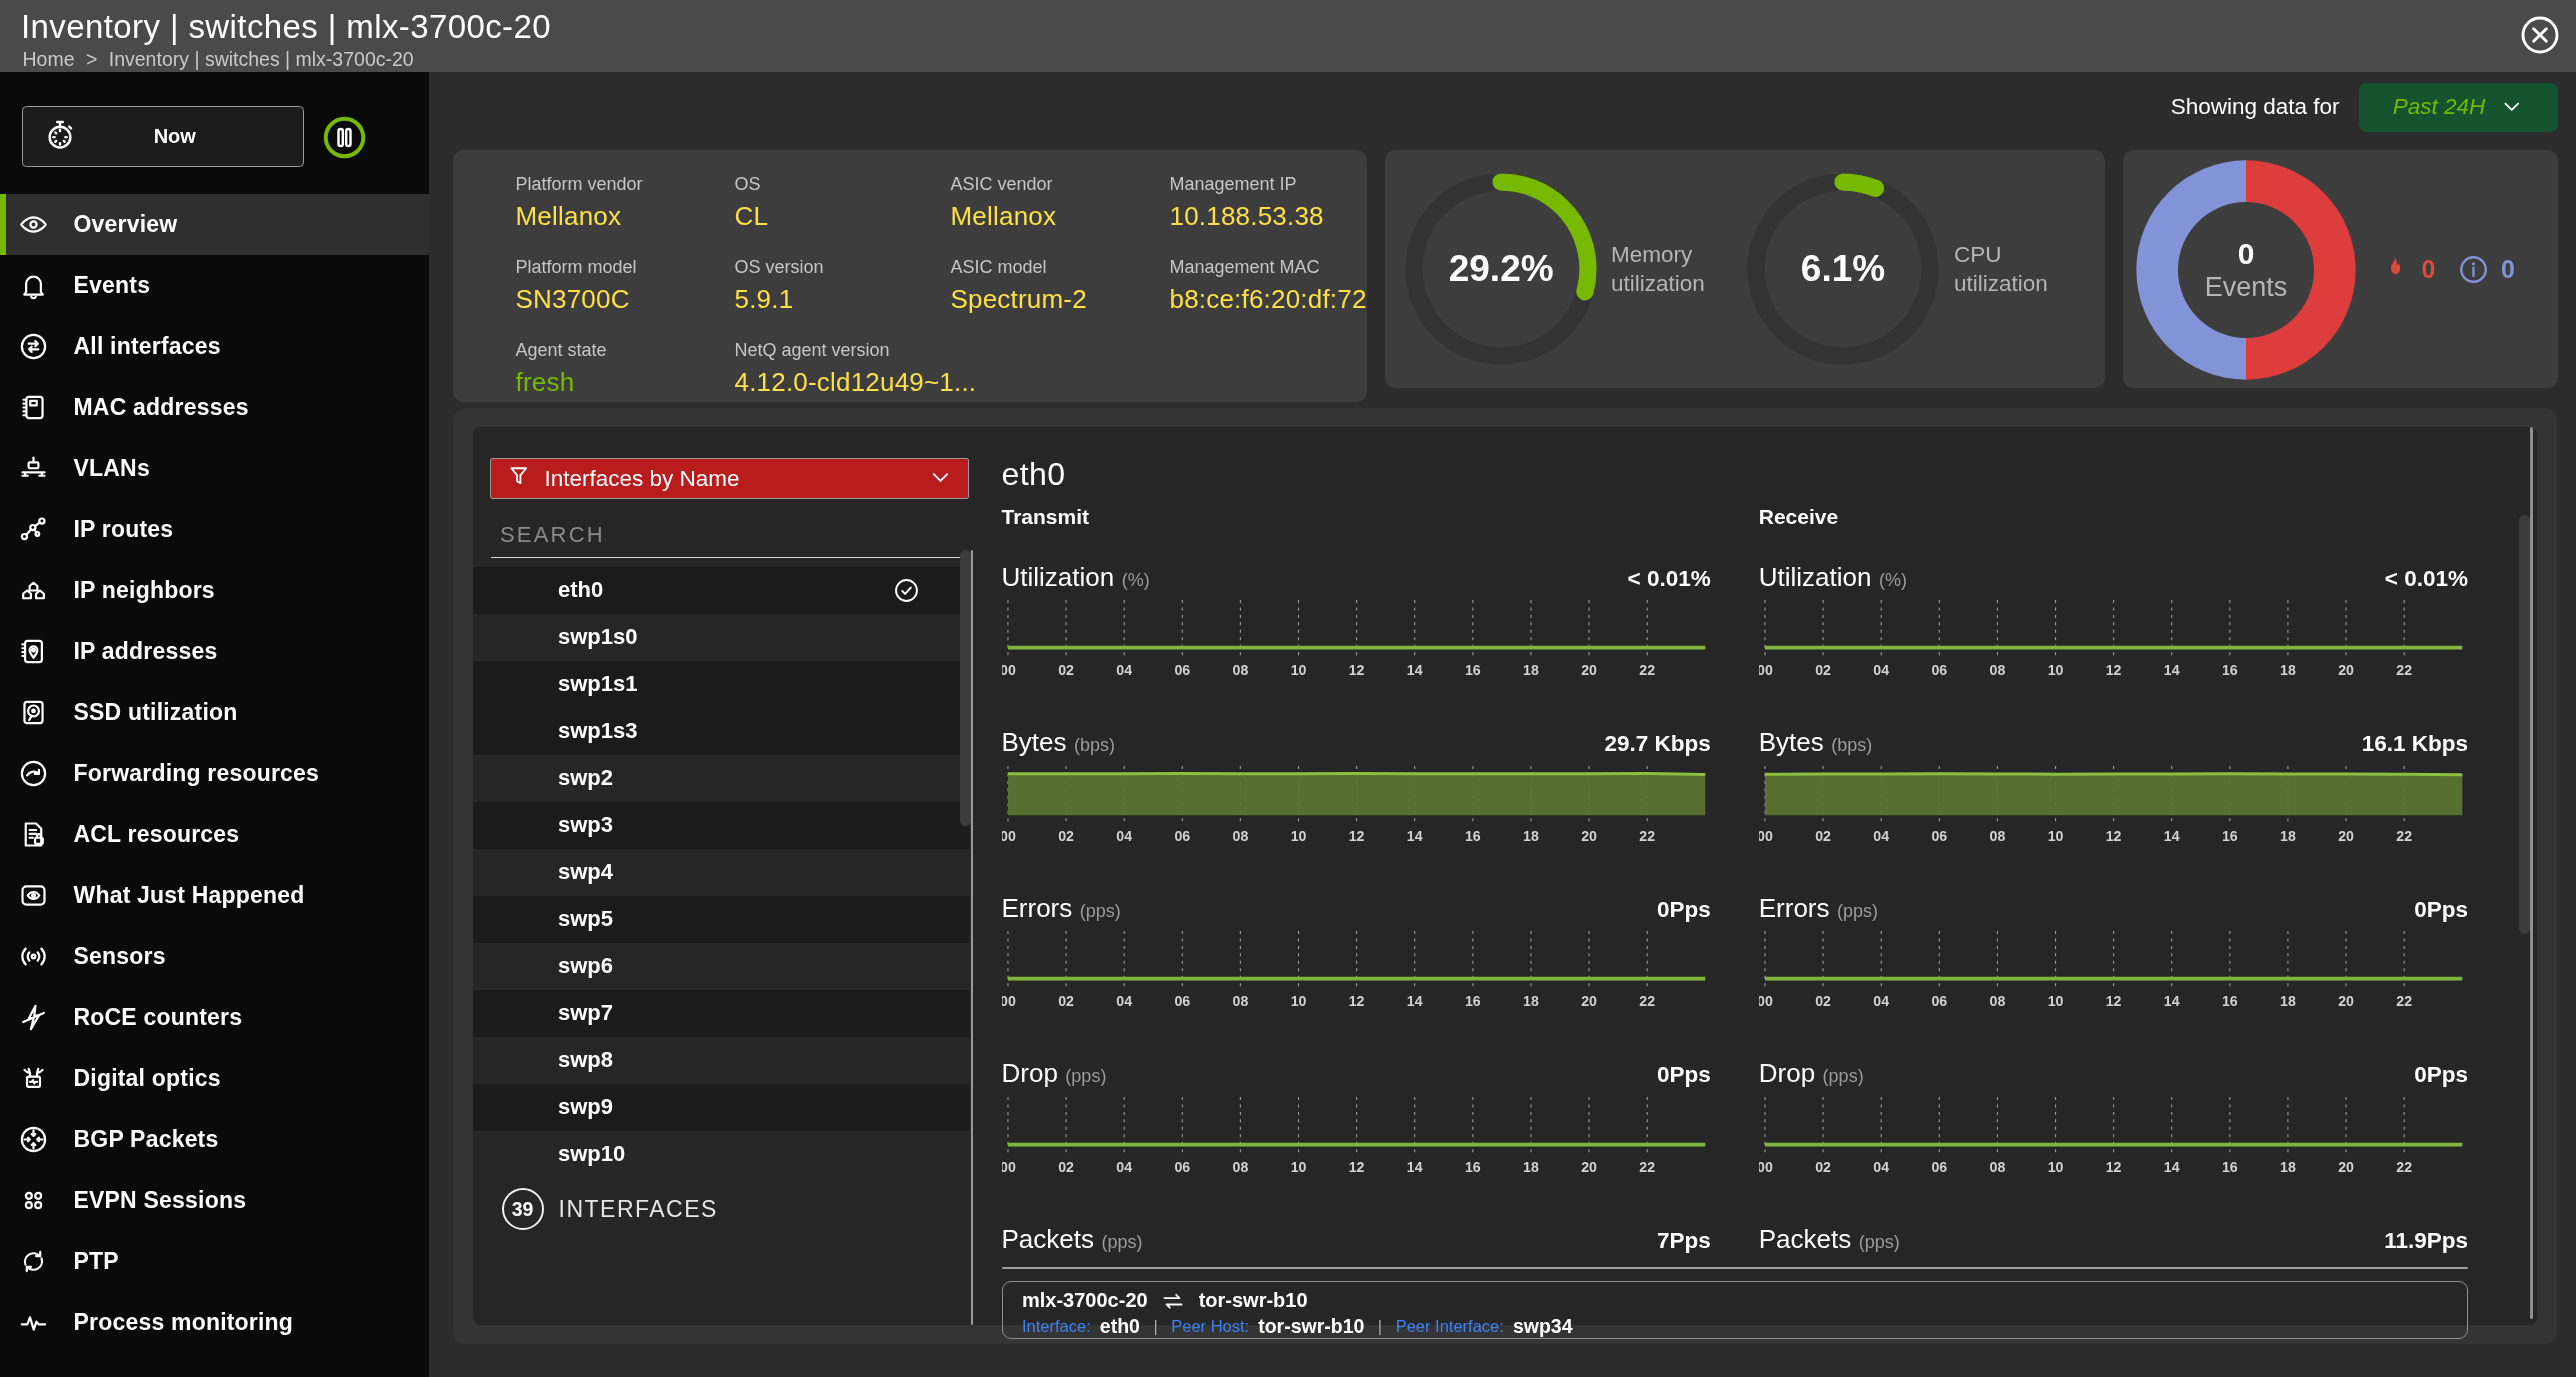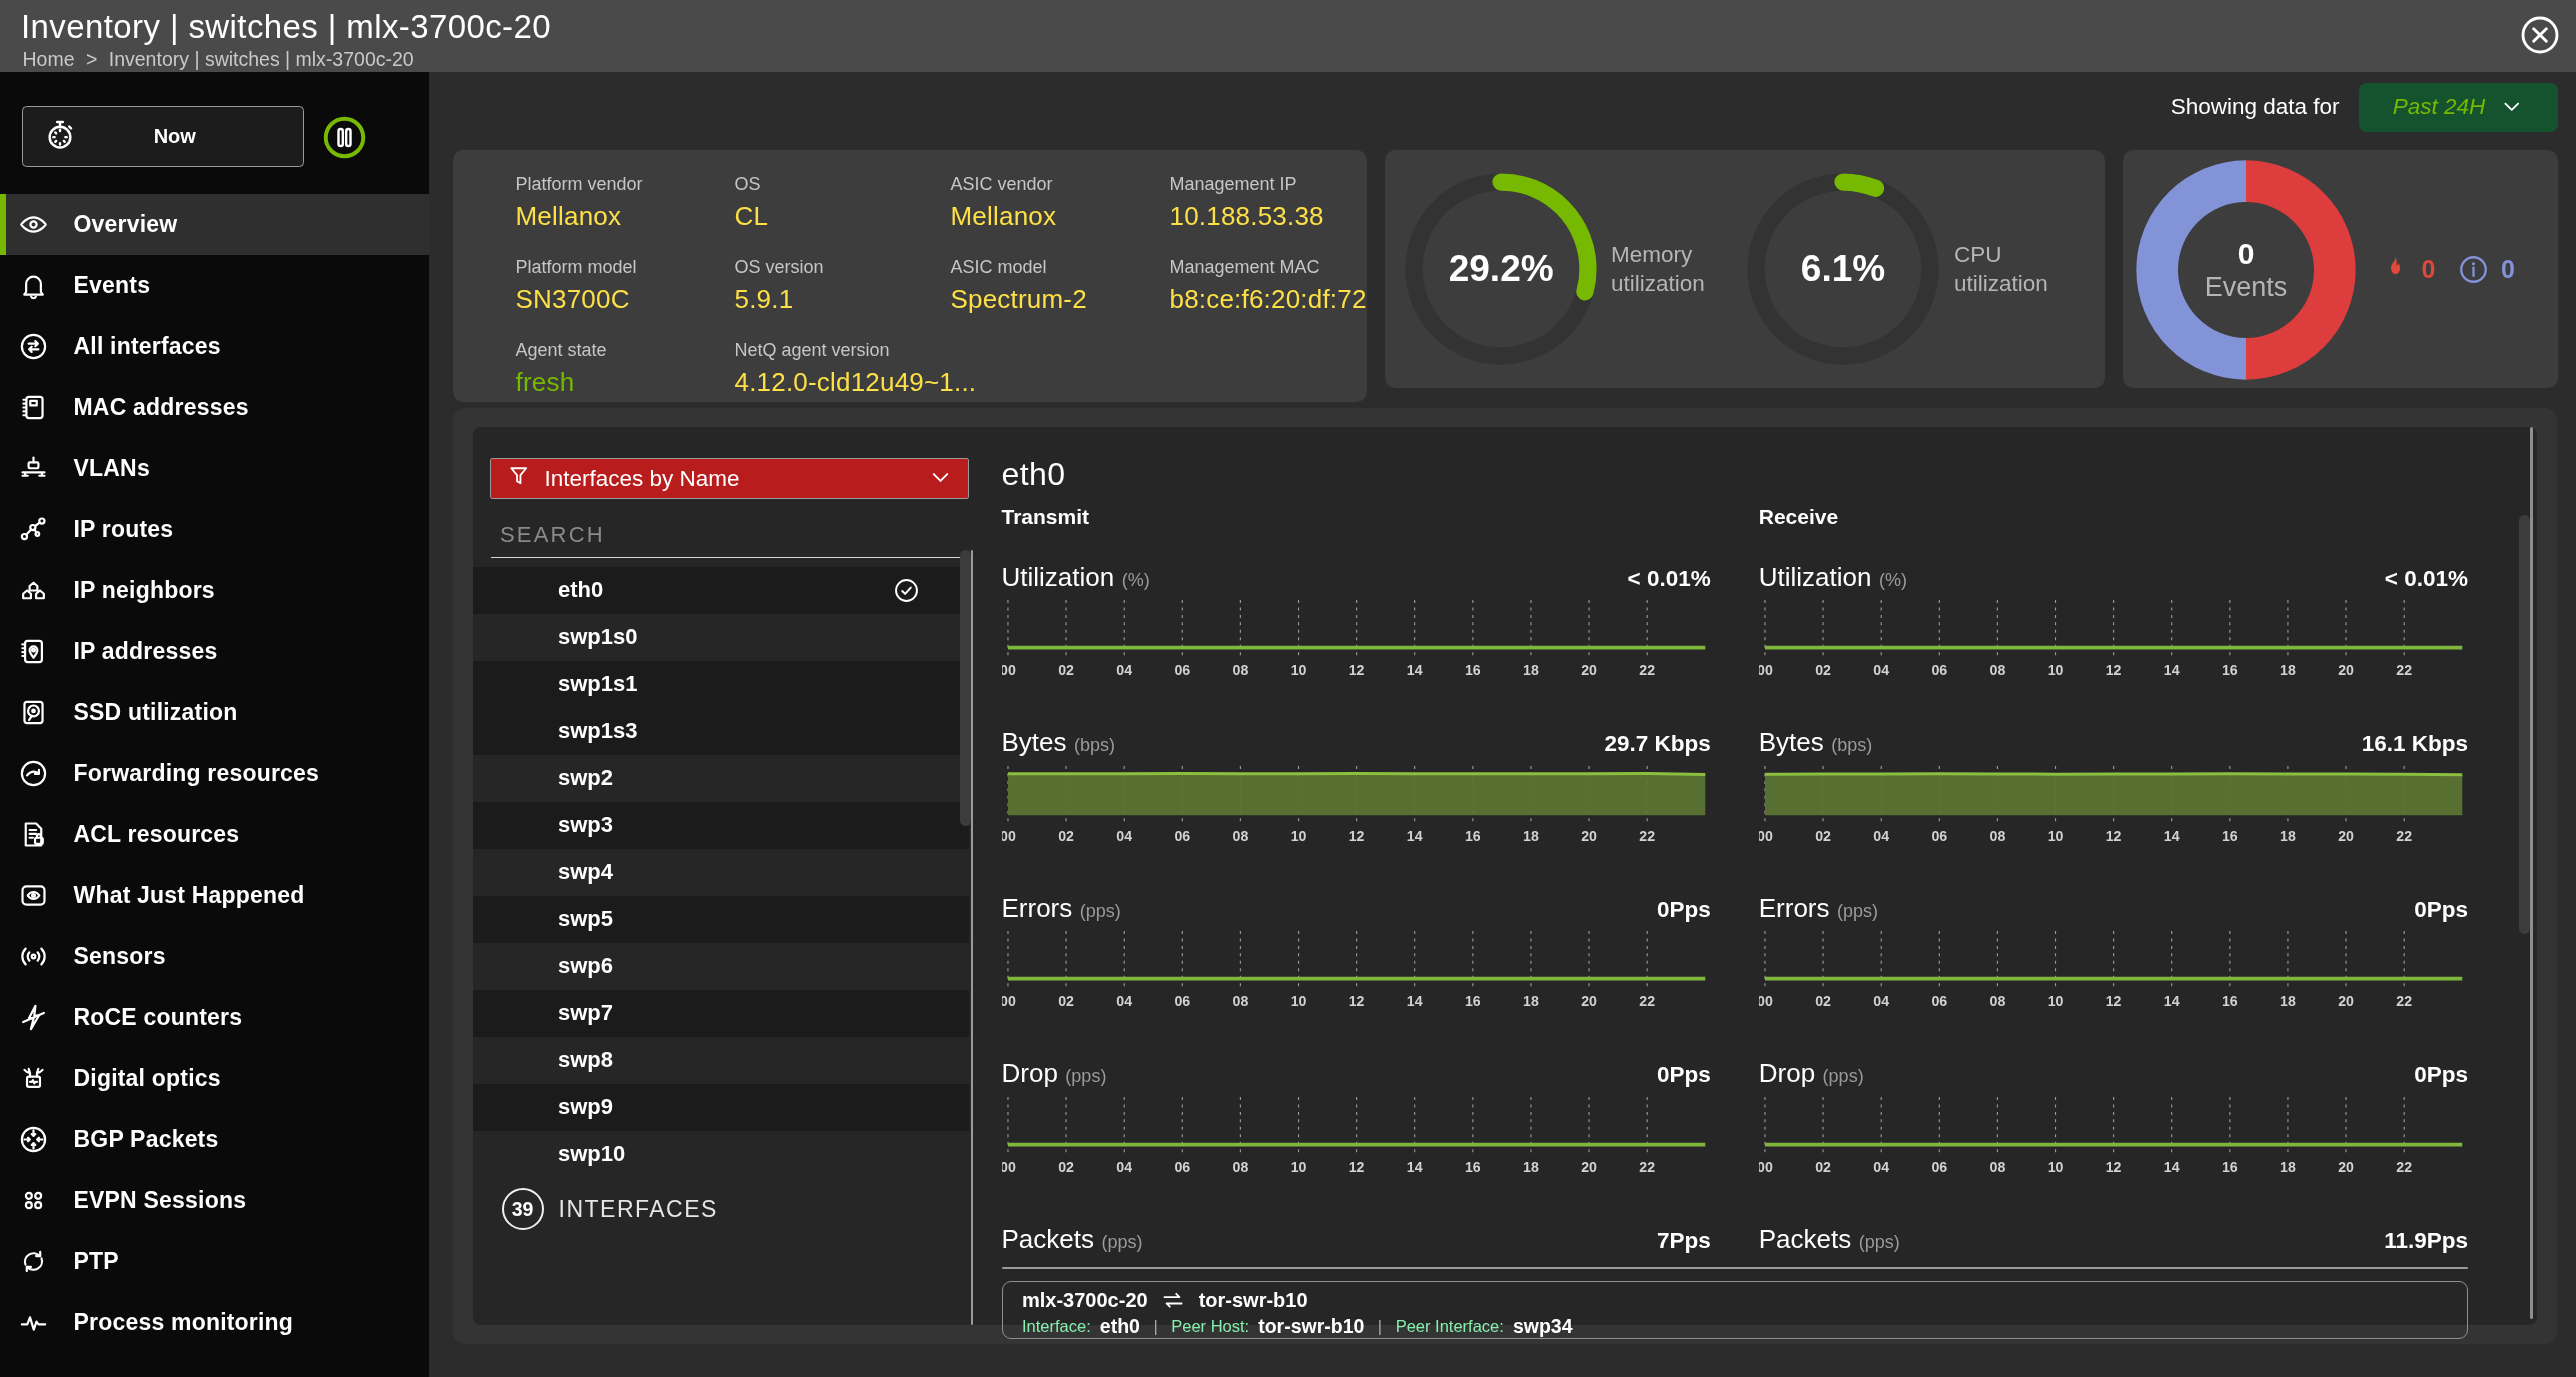--- a/index.html
+++ b/index.html
@@ -98,23 +98,23 @@
   .metrics-grid { display:grid; grid-template-columns:1fr 1fr; column-gap:48px; }
   .metric-block { margin-top:48px; }
   .metric-block:nth-child(1), .metric-block:nth-child(2) { margin-top:33px; }
   .metric-head { display:flex; align-items:baseline; }
   .metric-name { font-size:26px; font-weight:300; }
   .metric-unit { font-size:18px; color:#9b9b9b; margin-left:7.5px; font-weight:300; }
   .metric-value { margin-left:auto; font-size:22.5px; font-weight:700; }
   .mini-chart { width:100%; height:79px; margin-top:7.5px; display:block; }
   .grid-divider { height:2.2px; background:#9a9a9a; margin-top:12px; border-radius:1.5px; }
   .peer-box { margin-top:12px; height:58px; border:1.5px solid #8f8f8f; border-radius:9px; padding:6px 19.5px; }
-  .peer-line1 { display:flex; align-items:flex-start; gap:10.5px; font-size:20px; font-weight:700; margin-top:1.5px; }
+  .peer-line1 { display:flex; align-items:flex-end; gap:10.5px; font-size:20px; font-weight:700; margin-top:1.5px; }
   .peer-line2 { display:flex; align-items:center; gap:9px; margin-top:3px; }
-  .peer-k { font-size:16.5px; color:#86efac; font-weight:400; }
+  .peer-k { font-size:16.5px; color:#3b82f6; font-weight:400; }
   .peer-v { font-size:19.5px; font-weight:700; }
   .peer-sep { color:#a9a9a9; font-size:16.5px; margin:0 4.5px; }
   .detail-track { position:absolute; right:4.5px; top:0px; bottom:6px; width:2.2px; background:#8f8f8f; border-radius:1.5px; }
   .detail-thumb { position:absolute; right:7.5px; top:88px; height:419px; width:10.5px; background:#3c3c3c; border-radius:6px; }
 
   svg .st { stroke:#fff; stroke-width:1.7; fill:none; stroke-linecap:round; stroke-linejoin:round; }
 </style>
 </head>
 <body>
 

